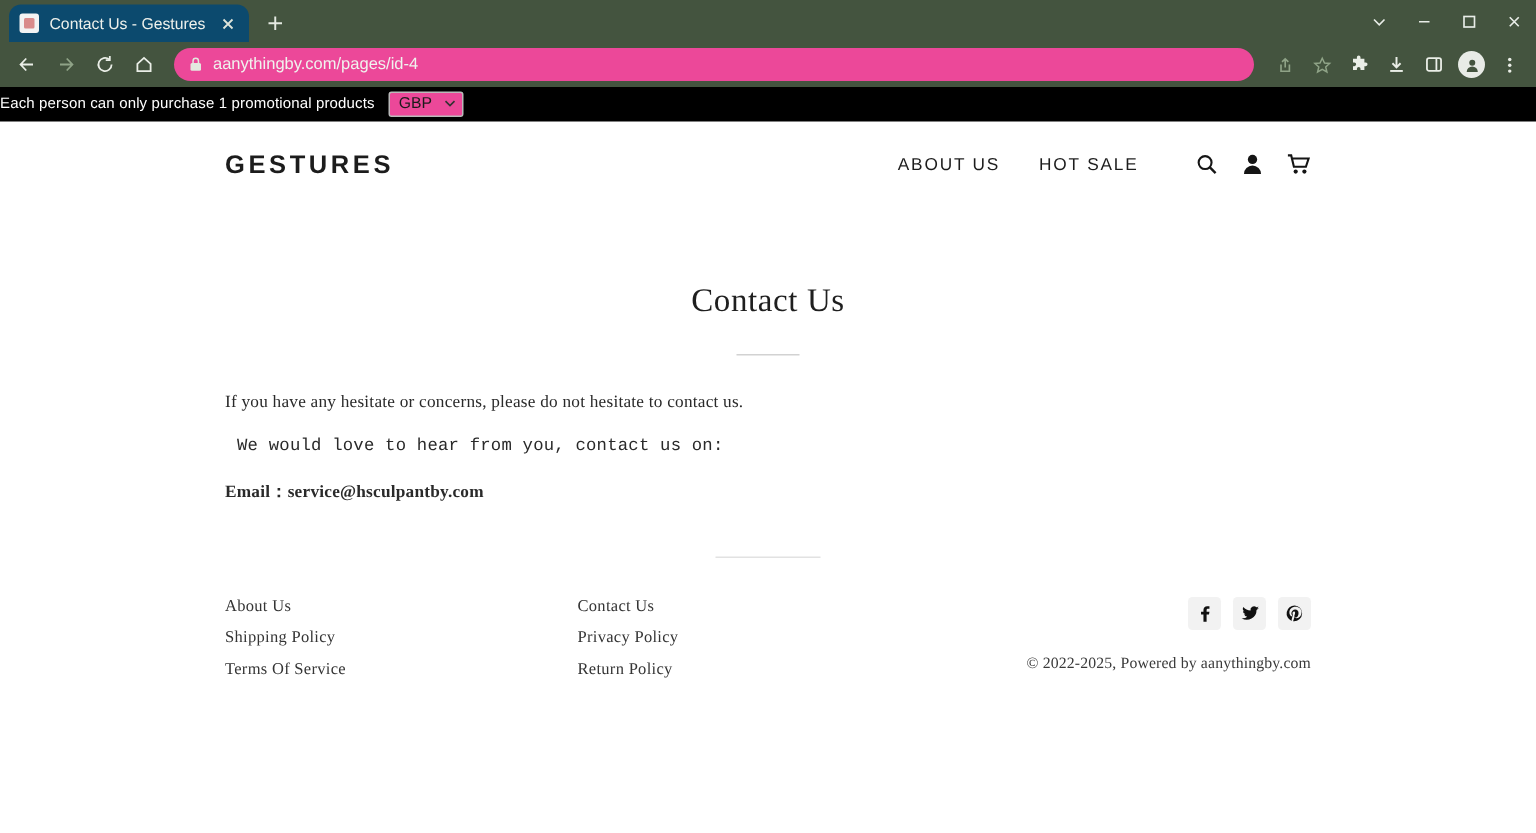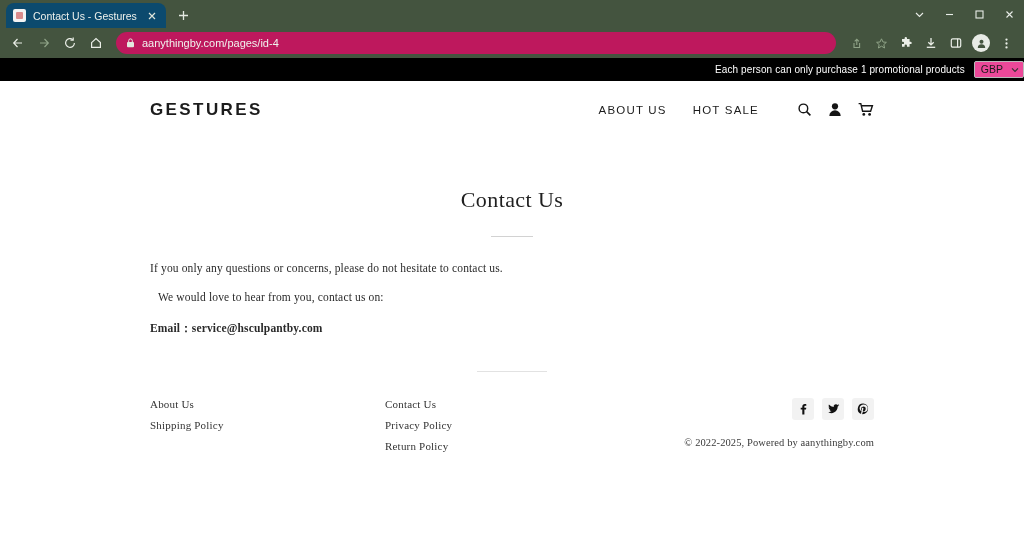--- a/index.html
+++ b/index.html
@@ -56,41 +56,41 @@
   .toolbar {
     height: 30px; display: flex; align-items: center; gap: 2px;
     padding: 0 6px; background: #44543f;
   }
   .tbtn {
     width: 24px; height: 24px; display:flex; align-items:center; justify-content:center;
     color:#eaeee7; border-radius: 50%; flex:none;
   }
   .tbtn.dim { color: #8fa387; }
   .omnibox {
-    flex: 1; height: 22px; background: #be185d; border-radius: 11px;
+    flex: 1; height: 22px; background: #ec4899; border-radius: 11px;
     display: flex; align-items: center; gap: 7px; padding: 0 10px; margin: 0 6px;
     min-width: 0;
   }
   .omnibox .url {
     font-size: 11px; color: #f0f3ee; white-space: nowrap; overflow: hidden; text-overflow: ellipsis;
   }
   .tb-right { display: flex; align-items: center; gap: 1px; }
   .avatar-btn {
     width: 18px; height: 18px; border-radius: 50%; background: #e8ebe6;
     display:flex; align-items:center; justify-content:center; color:#44543f;
   }
 
   
   .viewport {
     position: absolute; left: 0; top: 58px; width: 1024px; height: 497px;
     background: #ffffff; overflow: hidden;
   }
 
   .announce {
-    height: 23px; background: #000; display: flex; align-items: center; justify-content: flex-end;
+    height: 23px; background: #000; display: flex; align-items: center; justify-content: flex-start;
     gap: 9px;
   }
   .announce-text { font-size: 10px; color: #fff; letter-spacing: .1px; }
   .currency {
     font-size: 10.5px; color: #1b1b1b; background: #ec4899;
     border: 1px solid #b9b9b9; border-radius: 2px;
     padding: 1px 4px 1px 6px; display: flex; align-items: center; gap: 8px;
     line-height: 1.2;
   }
 
@@ -115,21 +115,21 @@
     width: 42px; height: 1px; background: #d2d2d2; margin: 23px auto 0;
   }
 
   .content {
     padding: 0 150px; margin-top: 26px;
     font-family: "Liberation Serif", serif;
     color: #2a2a2a;
   }
   .content p { font-size: 11.5px; line-height: 1; margin-bottom: 17px; letter-spacing: .15px; }
   .content p.indent { padding-left: 8px; }
-  .content p.sp { margin-bottom: 20px; }
+  .content p.sp { margin-bottom: 20px; font-family: Liberation Mono, monospace; }
   .content p.strong { font-weight: bold; }
   .gap-before { margin-top: 26px; }
 
   .footer-rule {
     width: 70px; height: 1px; background: #e2e2e2; margin: 36px auto 0;
   }
 
   .footer {
     padding: 26px 150px 0; display: flex; align-items: flex-start;
     font-family: "Liberation Serif", serif;
@@ -313,31 +313,32 @@
             </svg>
           </span>
         </span>
       </div>
     </div>
 
     <div class="page-title">Contact Us</div>
     <div class="title-rule"></div>
 
     <div class="content">
-      <p>If you only any questions or concerns, please do not hesitate to contact us.</p>
+      <p>If you have any hesitate or concerns, please do not hesitate to contact us.</p>
       <p class="indent sp">We would love to hear from you, contact us on:</p>
       <p class="strong">Email：service@hsculpantby.com</p>
     </div>
 
     <div class="footer-rule"></div>
 
     <div class="footer">
       <div class="fcol">
         <span class="flink">About Us</span>
         <span class="flink">Shipping Policy</span>
+        <span class="flink">Terms Of Service</span>
       </div>
       <div class="fcol">
         <span class="flink">Contact Us</span>
         <span class="flink">Privacy Policy</span>
         <span class="flink">Return Policy</span>
       </div>
 
       <div class="fright">
         <div class="socials">
           <span class="soc">

